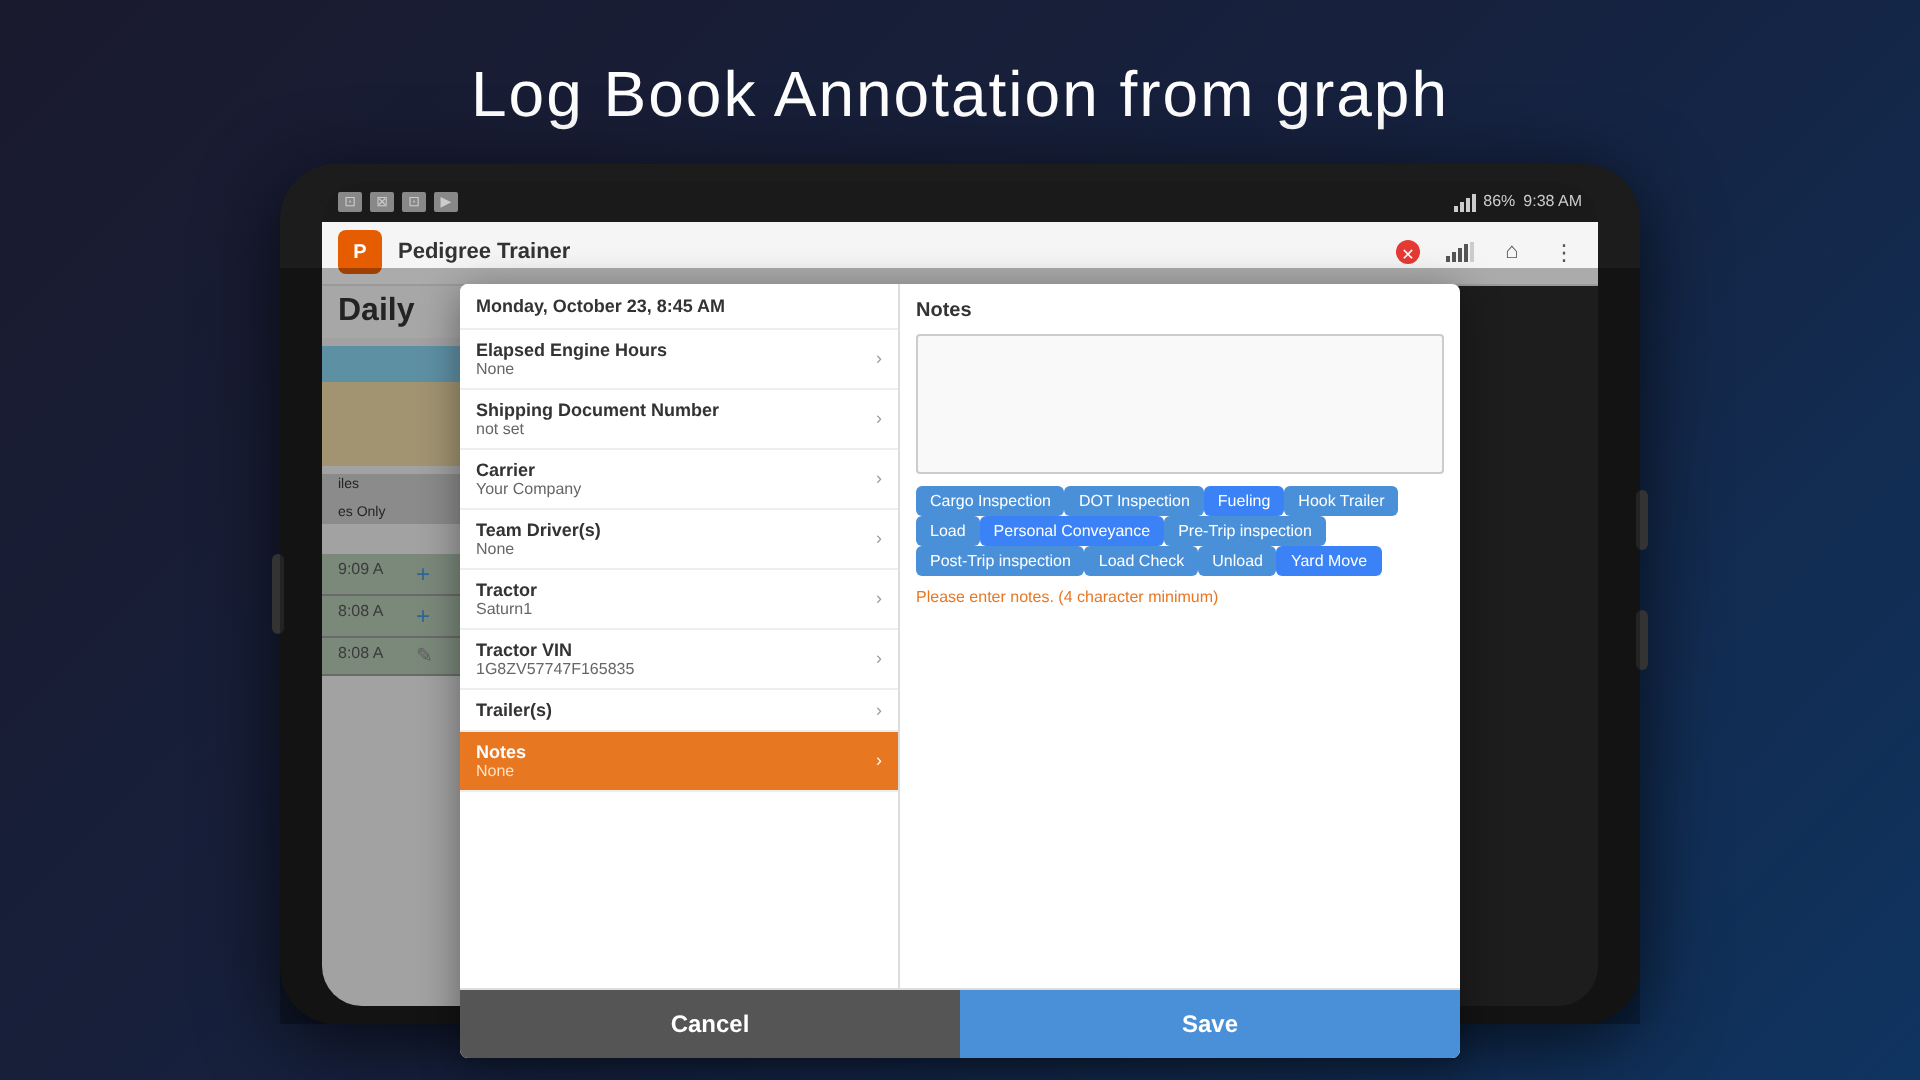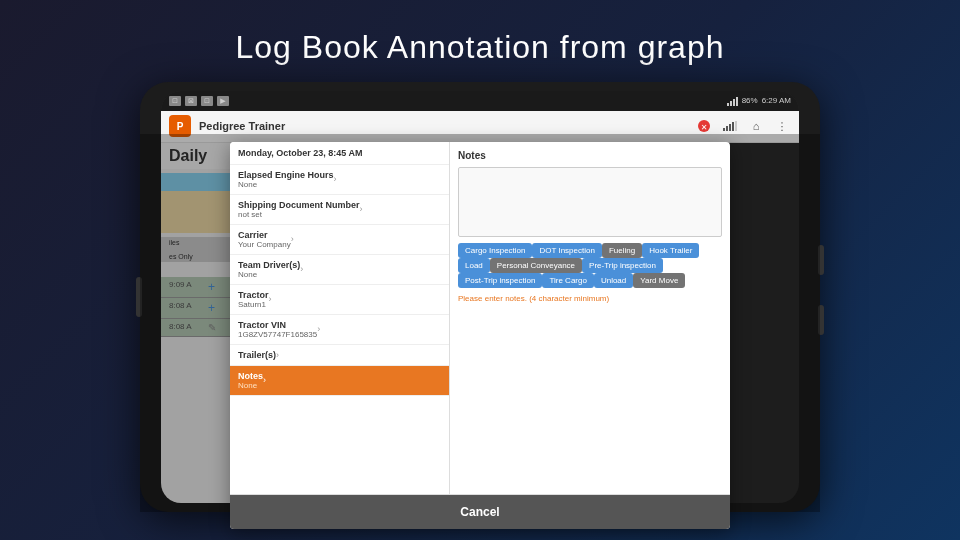--- a/index.html
+++ b/index.html
@@ -248,21 +248,21 @@
       color: #333;
       font-weight: bold;
       border-bottom: 1px solid #eee;
     }
     .modal-row {
       padding: 5px 8px;
       border-bottom: 1px solid #eee;
       cursor: pointer;
       display: flex;
       align-items: center;
-      justify-content: flex-start;
+      justify-content: space-between;
     }
     .modal-row.active {
       background: #e87722;
     }
     .modal-row-label {
       font-size: 9px;
       font-weight: bold;
       color: #333;
     }
     .modal-row.active .modal-row-label {
@@ -312,21 +312,21 @@
     }
     .tag-btn {
       padding: 3px 7px;
       border-radius: 3px;
       font-size: 8px;
       color: white;
       cursor: pointer;
       border: none;
     }
     .tag-btn.blue { background: #4a90d9; }
-    .tag-btn.gray { background: #737373; }
+    .tag-btn.gray { background: #3b82f6; }
     .error-text {
       font-size: 8px;
       color: #e87722;
     }
     
     .modal-footer {
       display: flex;
       border-top: 1px solid #ddd;
     }
     .modal-btn {
@@ -403,21 +403,21 @@
           <span class="status-icon">▶</span>
         </div>
         <div class="status-right">
           <div class="signal-bar">
             <div class="sb" style="height:3px"></div>
             <div class="sb" style="height:5px"></div>
             <div class="sb" style="height:7px"></div>
             <div class="sb" style="height:9px"></div>
           </div>
           <span>86%</span>
-          <span>6:29 AM</span>
+          <span>9:38 AM</span>
         </div>
       </div>
 
       <div class="app-bar">
         <div class="app-logo">
           <span>P</span>
         </div>
         <span class="app-name">Pedigree Trainer</span>
         <div class="app-bar-right">
           <div class="app-bar-icon">
@@ -559,29 +559,30 @@
                 <textarea class="notes-textarea" style=""></textarea>
                 <div class="tag-buttons">
                   <button class="tag-btn blue">Cargo Inspection</button>
                   <button class="tag-btn blue">DOT Inspection</button>
                   <button class="tag-btn gray">Fueling</button>
                   <button class="tag-btn blue">Hook Trailer</button>
                   <button class="tag-btn blue">Load</button>
                   <button class="tag-btn gray">Personal Conveyance</button>
                   <button class="tag-btn blue">Pre-Trip inspection</button>
                   <button class="tag-btn blue">Post-Trip inspection</button>
-                  <button class="tag-btn blue">Tire Cargo</button>
+                  <button class="tag-btn blue">Load Check</button>
                   <button class="tag-btn blue">Unload</button>
                   <button class="tag-btn gray">Yard Move</button>
                 </div>
                 <div class="error-text">Please enter notes. (4 character minimum)</div>
               </div>
             </div>
 
             <div class="modal-footer">
               <button class="modal-btn cancel">Cancel</button>
+              <button class="modal-btn save">Save</button>
             </div>
           </div>
         </div>
       </div>
     </div>
   </div>
 </div>
 
 </body></html>

